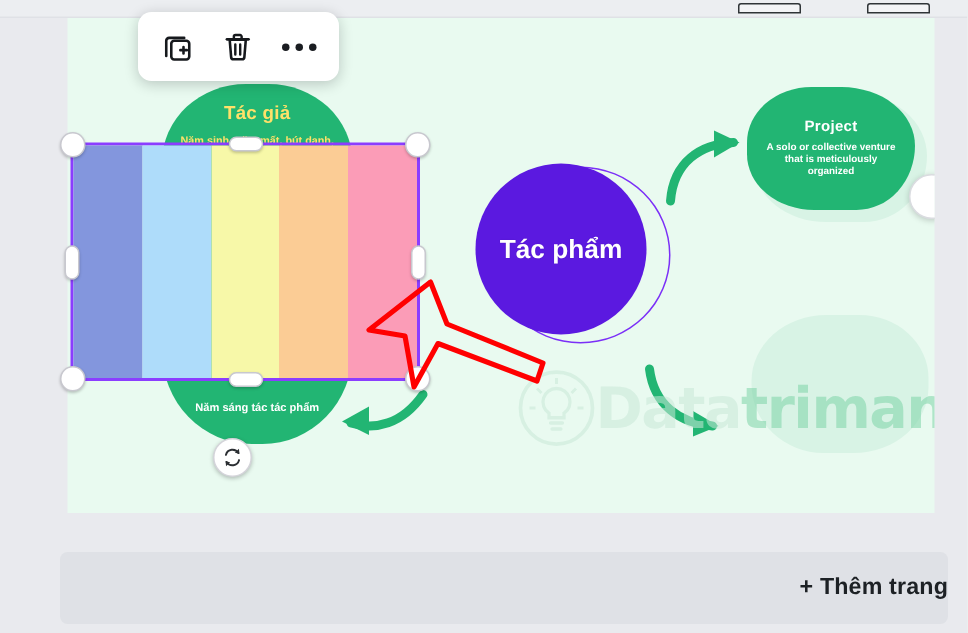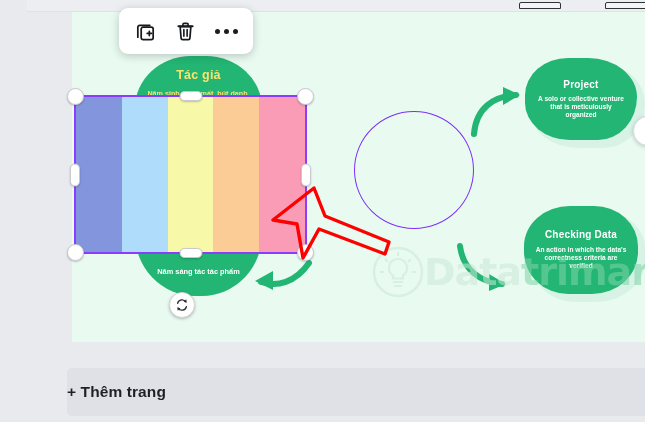--- a/index.html
+++ b/index.html
@@ -4,21 +4,21 @@
 <style>
   * { margin:0; padding:0; box-sizing:border-box; }
   html,body { width:645px; height:422px; overflow:hidden; }
   body {
     font-family: "Liberation Sans", sans-serif;
     background:#e8eaed;
     position:relative;
   }
 
   
-  #editor-root { position:absolute; inset:0; background:#e9eaee;margin-left:27px; }
+  #editor-root { position:absolute; inset:0; background:#e9eaee; }
 
   .toolbar-strip {
     position:absolute; left:0; top:0; width:645px; height:12px;
     background:#eceef1; border-bottom:1px solid #dfe1e6;
   }
   .strip-tab {
     position:absolute; top:2px; width:42px; height:7px;
     background:#f3f4f6; border:1.5px solid #2f3437; border-radius:2px 2px 0 0;
   }
 
@@ -179,21 +179,21 @@
   #panel-handle {
     position:absolute; right:-13px; top:104px; width:30px; height:30px;
     border-radius:50%; background:#ffffff; border:1px solid #dadce0;
     box-shadow:0 1px 4px rgba(0,0,0,.2);
   }
 
   
   #add-page-button {
     position:absolute; left:40px; top:368px; width:592px; height:48px;
     background:#dfe1e6; border-radius:5px;
-    display:flex; align-items:center; justify-content:flex-start;
+    display:flex; align-items:center; justify-content:flex-end;
     color:#1d2125; font-size:15.5px; font-weight:bold;
     letter-spacing:.1px;
   }
 </style>
 </head>
 <body>
 
 <div id="editor-root">
 
   <div class="toolbar-strip">
@@ -204,32 +204,31 @@
   <div class="page-canvas">
 
     <div class="blob" id="blob-author">
       <div class="blob-title">Tác giả</div>
       <div class="author-sub">Năm sinh, năm mất, bút danh, quê quán,...</div>
       <div class="author-time">Thời gian sáng tác</div>
       <div class="author-year">Năm sáng tác tác phẩm</div>
     </div>
 
     <div id="circle-ring"></div>
+    <div id="circle-main">
+      <span class="c-label">Tác phẩm</span>
+    </div>
 
     <div class="blob-shadow" id="blob-project-shadow"></div>
     <div class="blob" id="blob-project">
       <div class="blob-title">Project</div>
       <div class="blob-body">A solo or collective venture that is meticulously organized</div>
     </div>
 
     <div class="blob-shadow" id="blob-check-shadow"></div>
-    <div class="blob" id="blob-check">
-      <div class="blob-title">Checking Data</div>
-      <div class="blob-body">An action in which the data's correctness criteria are verified</div>
-    </div>
 
     <svg class="arrow-svg" id="arrow-up" viewBox="0 0 56 52">
       <path d="M4 48 C6 22 24 10 46 9" stroke="#22b573" stroke-width="6" fill="none" stroke-linecap="round"></path>
       <path d="M33 1 L50 9 L33 19 Z" fill="#22b573"></path>
     </svg>
     <svg class="arrow-svg" id="arrow-down" viewBox="0 0 56 48">
       <path d="M4 2 C7 26 24 38 46 40" stroke="#22b573" stroke-width="6" fill="none" stroke-linecap="round"></path>
       <path d="M33 30 L50 40 L33 47 Z" fill="#22b573"></path>
     </svg>
     <svg class="arrow-svg" id="arrow-left" viewBox="0 0 62 40">

